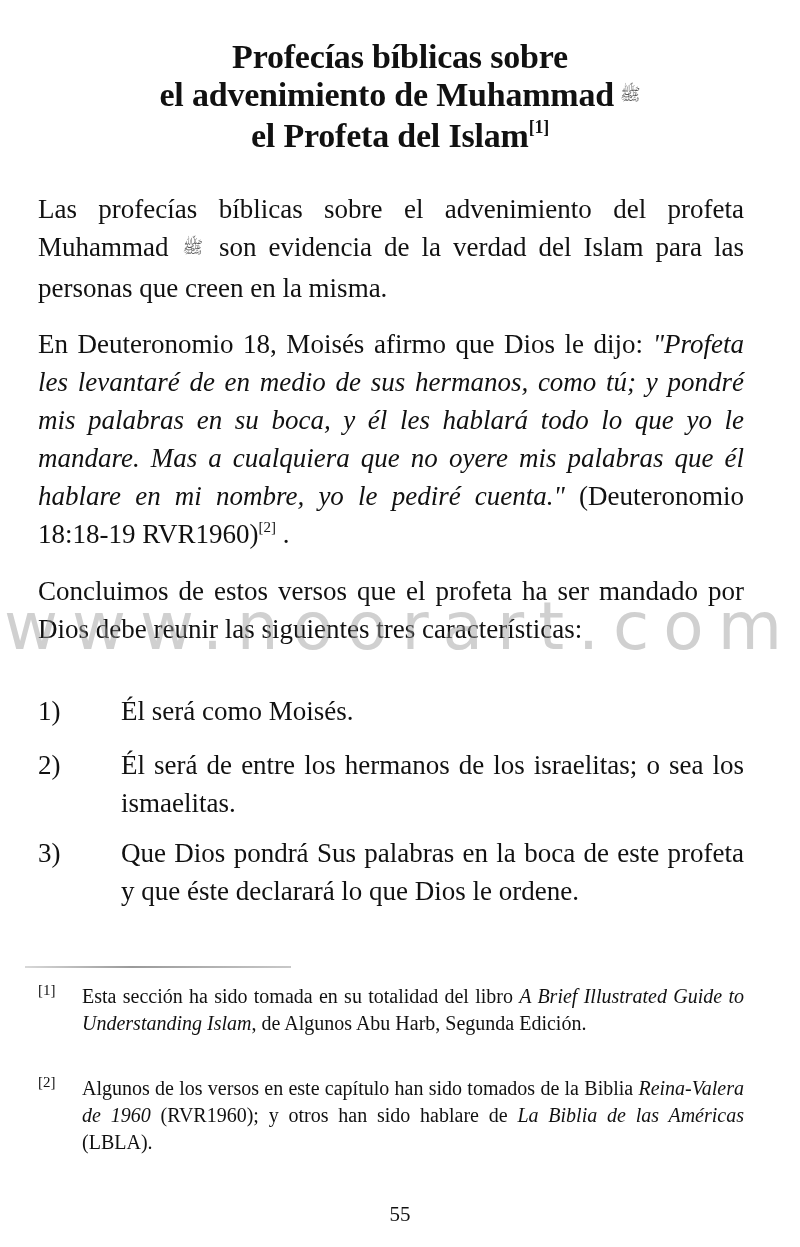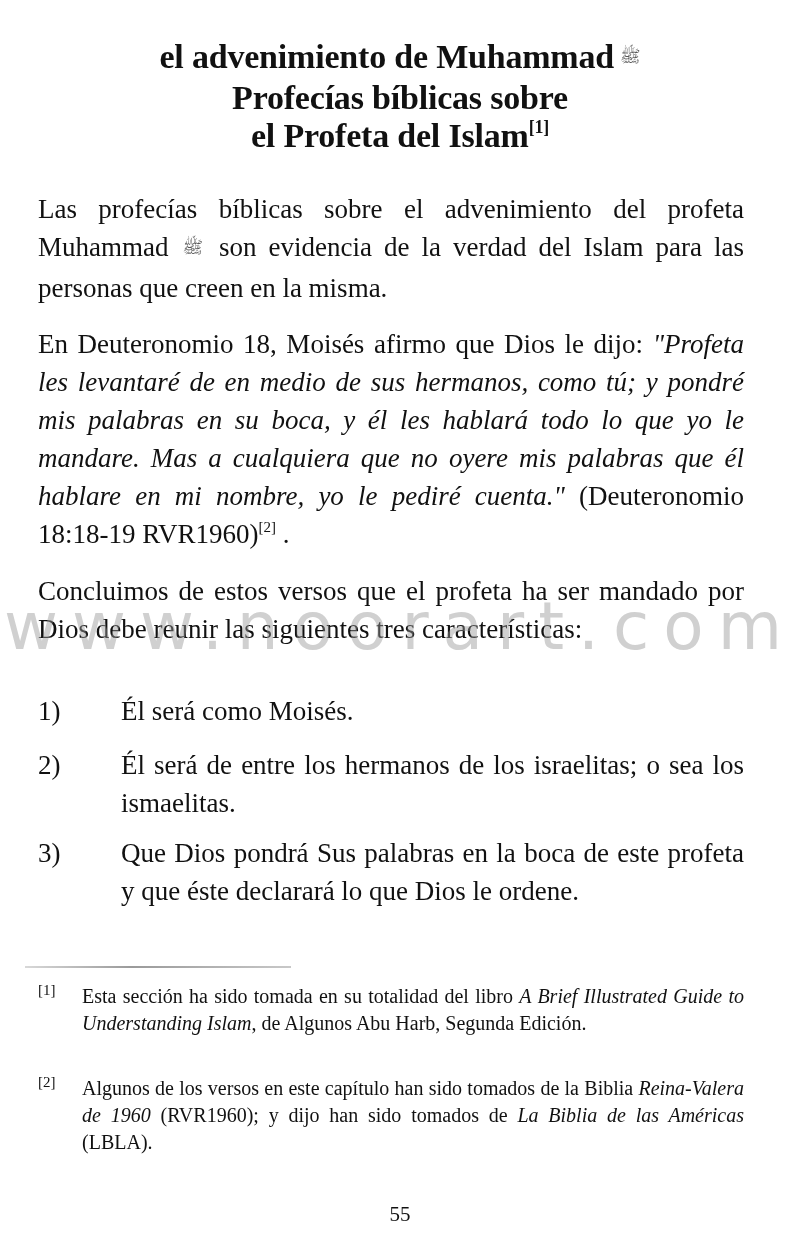--- a/index.html
+++ b/index.html
@@ -121,22 +121,22 @@
     font-weight: normal;
     pointer-events: none;
   }
 </style>
 </head>
 <body>
 
 <div class="page">
 
   <div class="title">
+    <span class="line">Profecías bíblicas sobre</span>
     <span class="line"><span>el advenimiento de Muhammad</span><span class="pbuh">ﷺ</span></span>
-    <span class="line">Profecías bíblicas sobre</span>
     <span class="line"><span>el Profeta del Islam</span><sup>[1]</sup></span>
   </div>
 
   <div class="body-text p1">
     <p class="para"><span>Las profecías bíblicas sobre el advenimiento del profeta Muhammad</span> <span class="pbuh" style="margin-left:2px;margin-right:4px;transform:translateY(-2px);">ﷺ</span> <span>son evidencia de la verdad del Islam para las personas que creen en la misma.</span></p>
   </div>
 
   <div class="body-text p2">
     <p class="para"><span>En Deuteronomio 18, Moisés afirmo que Dios le dijo:</span> <span class="quote">"Profeta les levantaré de en medio de sus hermanos, como tú; y pondré mis palabras en su boca, y él les hablará todo lo que yo le mandare. Mas a cualquiera que no oyere mis palabras que él hablare en mi nombre, yo le pediré cuenta."</span> <span>(Deuteronomio 18:18-19 RVR1960)</span><sup>[2]</sup><span> .</span></p>
   </div>
@@ -162,19 +162,19 @@
 
   <div class="rule"></div>
 
   <div class="footnote fn1">
     <span class="fn-mark">[1]</span>
     <span class="fn-text"><span>Esta sección ha sido tomada en su totalidad del libro </span><i>A Brief Illustrated Guide to Understanding Islam</i><span>, de Algunos Abu Harb, Segunda Edición.</span></span>
   </div>
 
   <div class="footnote fn2">
     <span class="fn-mark">[2]</span>
-    <span class="fn-text"><span>Algunos de los versos en este capítulo han sido tomados de la Biblia </span><i>Reina-Valera de 1960</i><span> (RVR1960); y dijo han sido tomados de </span><i>La Biblia de las Américas</i><span> (LBLA).</span></span>
+    <span class="fn-text"><span>Algunos de los versos en este capítulo han sido tomados de la Biblia </span><i>Reina-Valera de 1960</i><span> (RVR1960); y otros han sido hablare de </span><i>La Biblia de las Américas</i><span> (LBLA).</span></span>
   </div>
 
   <div class="page-number">55</div>
 
   <div class="watermark">www.noorart.com</div>
 </div>
 
 </body></html>

